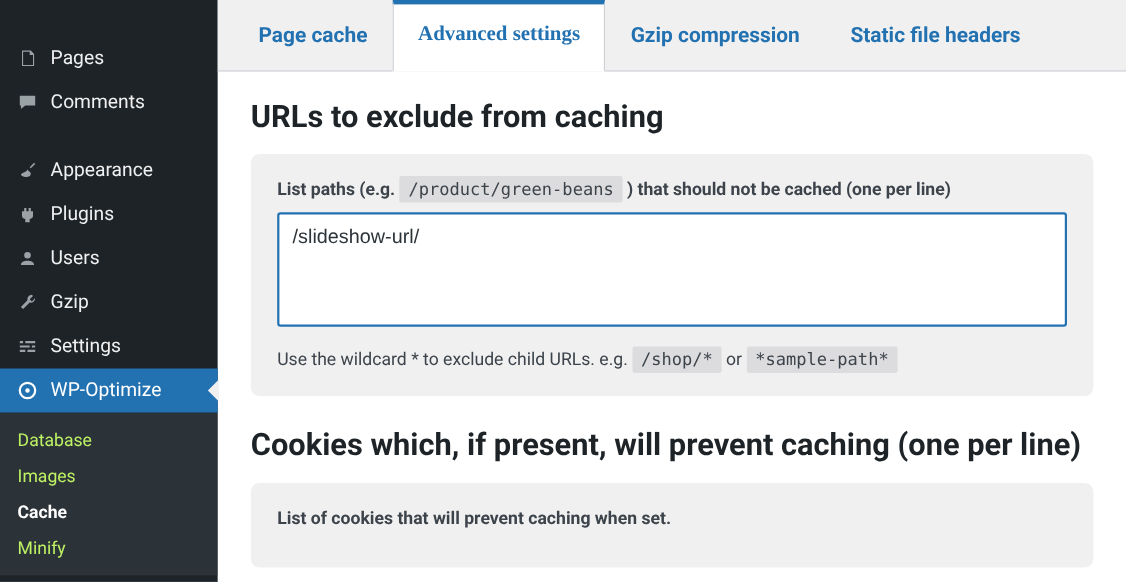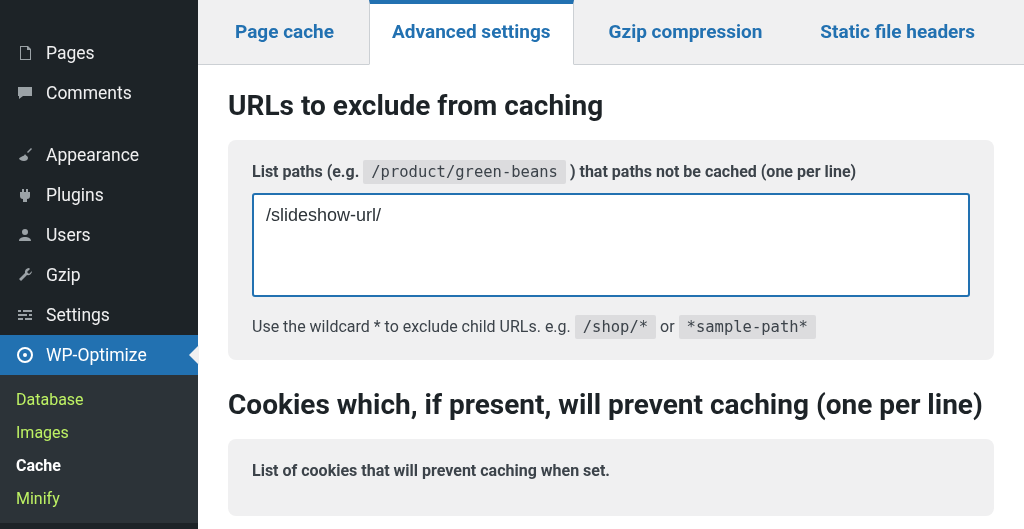--- a/index.html
+++ b/index.html
@@ -62,41 +62,42 @@
     .sub-item.active {
       color: #fff;
       font-weight: 700;
     }
     .main {
       flex: 1;
       background: #fff;
     }
     .tabs {
       display: flex;
-      gap: 12px;
+      gap: 0;
       border-bottom: 1px solid #ccd0d4;
       padding: 0 14px;
       background: #f0f0f1;
     }
     .tab {
       padding: 19px 22px 21px;
       font-size: 19px;
       font-weight: 700;
       color: #2271b1;
       cursor: pointer;
       border: 1px solid transparent;
       margin-bottom: -1px;
     }
     .tab.active {
       background: #fff;
       border: 1px solid #ccd0d4;
       border-top: 4px solid #2271b1;
       padding-top: 16px;
       border-bottom: 1px solid #fff;
       color: #2271b1;
+      font-family: Liberation Serif, serif;
     }
     .content { padding: 24px 30px; }
     .section-title {
       font-size: 28px;
       font-weight: 700;
       color: #1d2327;
       margin-bottom: 18px;
     }
     .panel {
       background: #f0f0f1;
@@ -224,21 +225,21 @@
     <div class="tab">Gzip compression</div>
     <div class="tab">Static file headers</div>
   </div>
 
   <div class="content">
     <div class="section-title">URLs to exclude from caching</div>
     <div class="panel">
       <div class="panel-label">
         <span>List paths (e.g. </span>
         <span class="code-chip">/product/green-beans</span>
-        <span>) that paths not be cached (one per line)</span>
+        <span>) that should not be cached (one per line)</span>
       </div>
       <textarea class="textarea" id="ta1" style="">/slideshow-url/</textarea>
       <div class="hint">
         <span>Use the wildcard * to exclude child URLs. e.g. </span>
         <span class="code-chip">/shop/*</span>
         <span>  or  </span>
         <span class="code-chip">*sample-path*</span>
       </div>
     </div>
 

